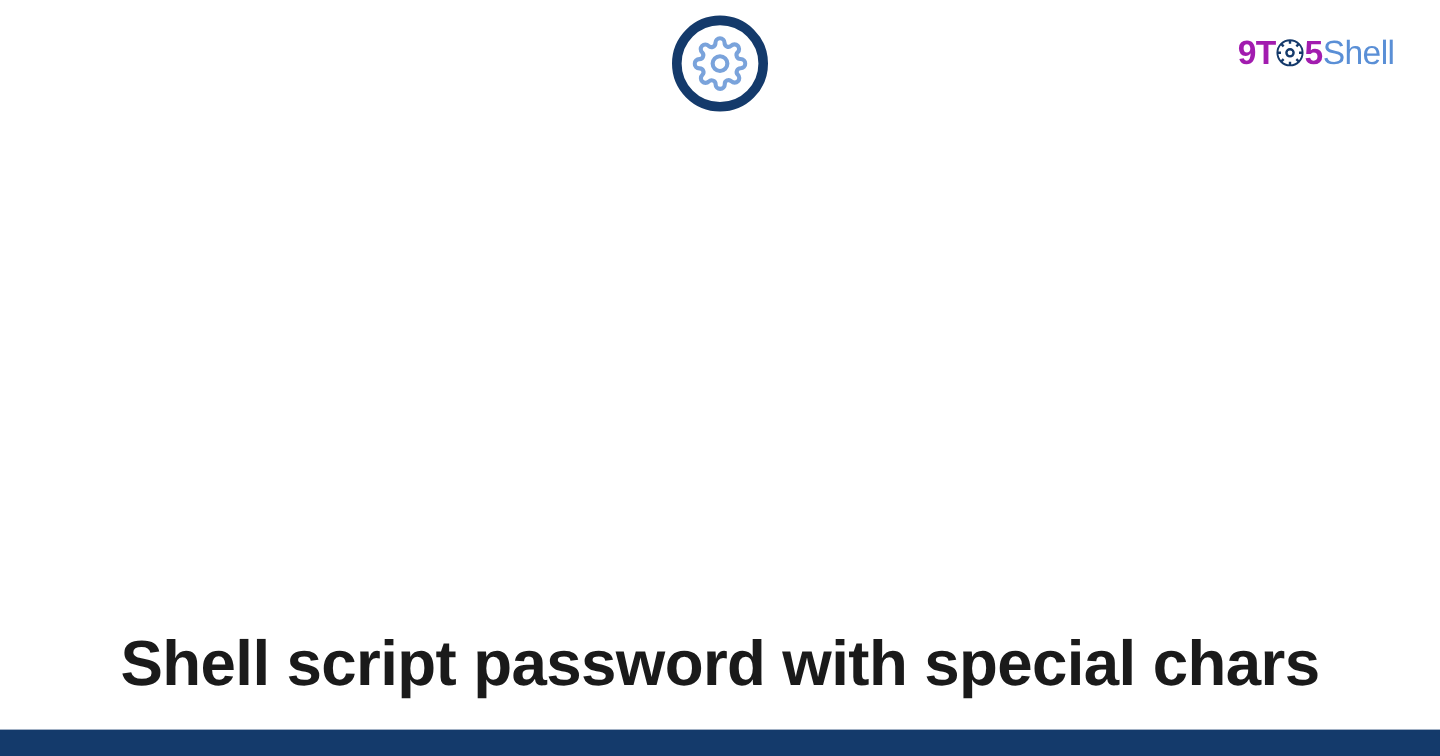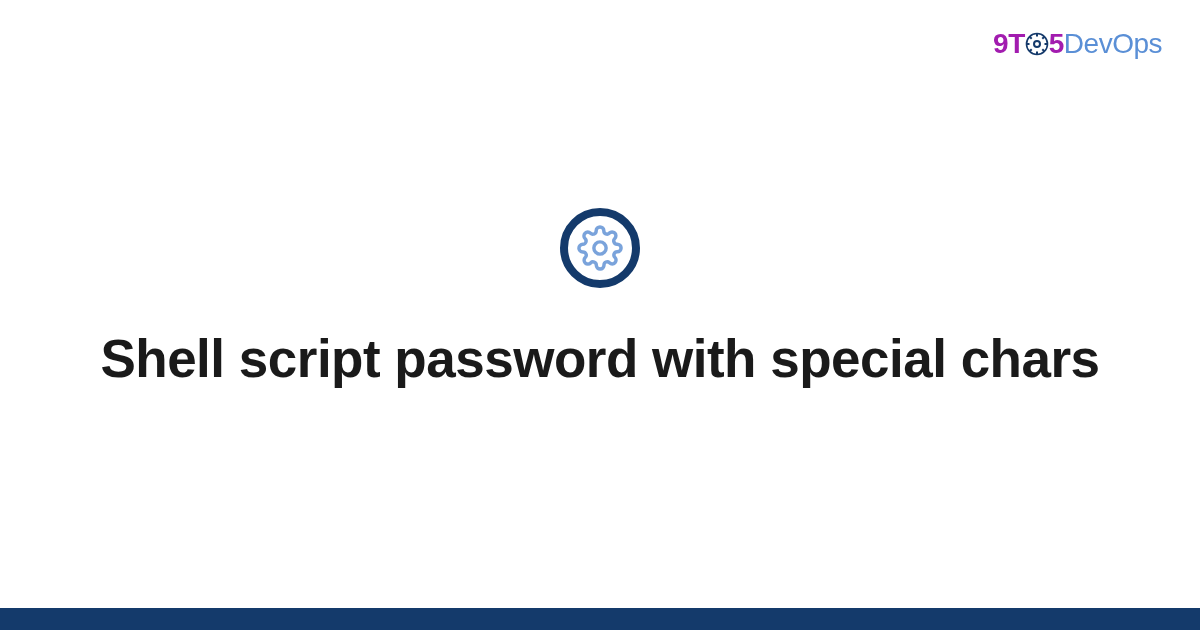--- a/index.html
+++ b/index.html
@@ -38,21 +38,21 @@
     }
     .content-wrap {
       position: absolute;
       top: 0;
       left: 0;
       right: 0;
       bottom: 30px;
       display: flex;
       flex-direction: column;
       align-items: center;
-      justify-content: center;
+      justify-content: space-between;
       padding: 13px 60px;
     }
     .center-icon {
       width: 80px;
       height: 80px;
       border: 8px solid #143a6b;
       border-radius: 50%;
       display: flex;
       align-items: center;
       justify-content: center;
@@ -78,21 +78,21 @@
 </head>
 <body>
 
 <div class="brand-logo">
   <span class="brand-dark">9T</span><span class="brand-gear-wrap">
       <svg width="24" height="24" viewBox="0 0 24 24" fill="none" stroke="#153a6b" stroke-width="2">
     <circle cx="12" cy="12" r="10.5" stroke="#153a6b" stroke-width="1.6" fill="none"></circle>
     <circle cx="12" cy="12" r="3" fill="none"></circle>
     <path d="M12 1.5v3M12 19.5v3M22.5 12h-3M4.5 12h-3M19.4 4.6l-2.1 2.1M6.7 17.3l-2.1 2.1M19.4 19.4l-2.1-2.1M6.7 6.7L4.6 4.6"></path>
   </svg>
-    </span><span class="brand-dark">5</span><span class="brand-light">DevOps</span>
+    </span><span class="brand-dark">5</span><span class="brand-light">Shell</span>
 </div>
 
 <div class="content-wrap">
   <div class="center-icon">
     <svg width="46" height="46" viewBox="0 0 24 24" fill="none" stroke="#7aa3db" stroke-width="1.8" stroke-linecap="round" stroke-linejoin="round">
       <circle cx="12" cy="12" r="3.2"></circle>
       <path d="M19.4 15a1.65 1.65 0 0 0 .33 1.82l.06.06a2 2 0 0 1 0 2.83 2 2 0 0 1-2.83 0l-.06-.06a1.65 1.65 0 0 0-1.82-.33 1.65 1.65 0 0 0-1 1.51V21a2 2 0 0 1-2 2 2 2 0 0 1-2-2v-.09A1.65 1.65 0 0 0 9 19.4a1.65 1.65 0 0 0-1.82.33l-.06.06a2 2 0 0 1-2.83 0 2 2 0 0 1 0-2.83l.06-.06a1.65 1.65 0 0 0 .33-1.82 1.65 1.65 0 0 0-1.51-1H3a2 2 0 0 1-2-2 2 2 0 0 1 2-2h.09A1.65 1.65 0 0 0 4.6 9a1.65 1.65 0 0 0-.33-1.82l-.06-.06a2 2 0 0 1 0-2.83 2 2 0 0 1 2.83 0l.06.06a1.65 1.65 0 0 0 1.82.33H9a1.65 1.65 0 0 0 1-1.51V3a2 2 0 0 1 2-2 2 2 0 0 1 2 2v.09a1.65 1.65 0 0 0 1 1.51 1.65 1.65 0 0 0 1.82-.33l.06-.06a2 2 0 0 1 2.83 0 2 2 0 0 1 0 2.83l-.06.06a1.65 1.65 0 0 0-.33 1.82V9a1.65 1.65 0 0 0 1.51 1H21a2 2 0 0 1 2 2 2 2 0 0 1-2 2h-.09a1.65 1.65 0 0 0-1.51 1z"></path>
     </svg>
   </div>
   <h1 class="page-title">Shell script password with special chars</h1>

